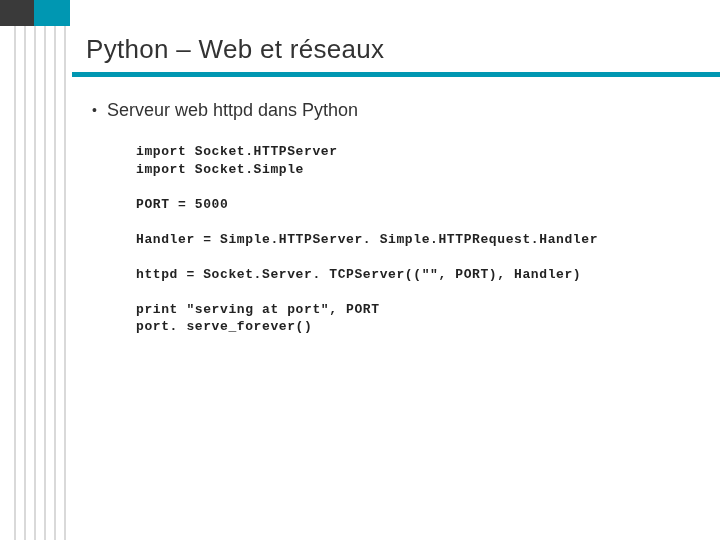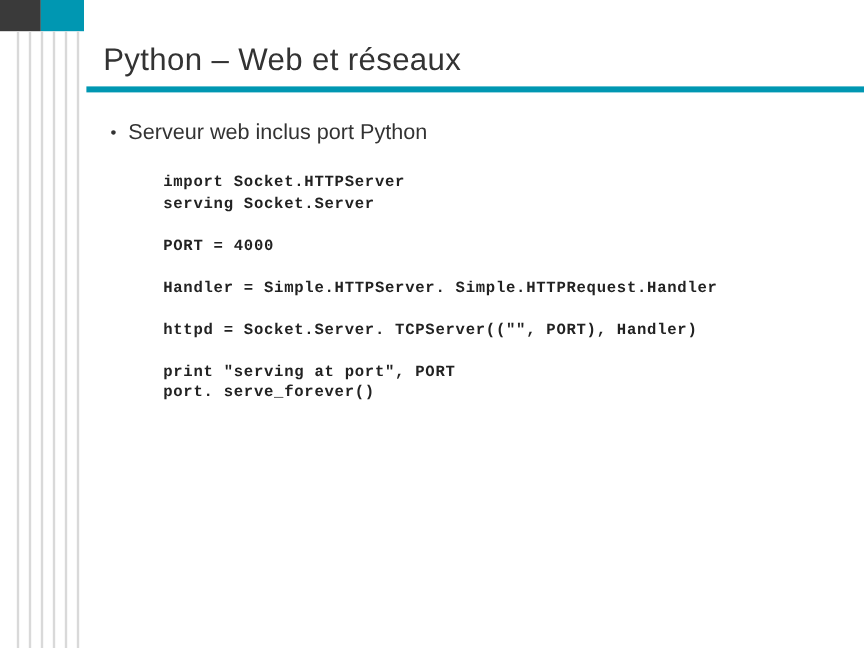--- a/index.html
+++ b/index.html
@@ -85,27 +85,27 @@
     <div class="bar b5"></div>
     <div class="bar b6"></div>
   </div>
 
   <div class="title">Python – Web et réseaux</div>
   <div class="title-underline"></div>
 
   <div class="body">
     <div class="bullet">
       <span class="dot">•</span>
-      <span>Serveur web inclus port Python</span>
+      <span>Serveur web httpd dans Python</span>
     </div>
 
     <div class="code"><span>import Socket.HTTPServer</span>
-<span>serving Socket.Server</span>
+<span>import Socket.Simple</span>
 
-<span>PORT = 4000</span>
+<span>PORT = 5000</span>
 
 <span>Handler = Simple.HTTPServer. Simple.HTTPRequest.Handler</span>
 
 <span>httpd = Socket.Server. TCPServer(("", PORT), Handler)</span>
 
 <span>print "serving at port", PORT</span>
 <span>port. serve_forever()</span></div>
   </div>
 
 </div>

